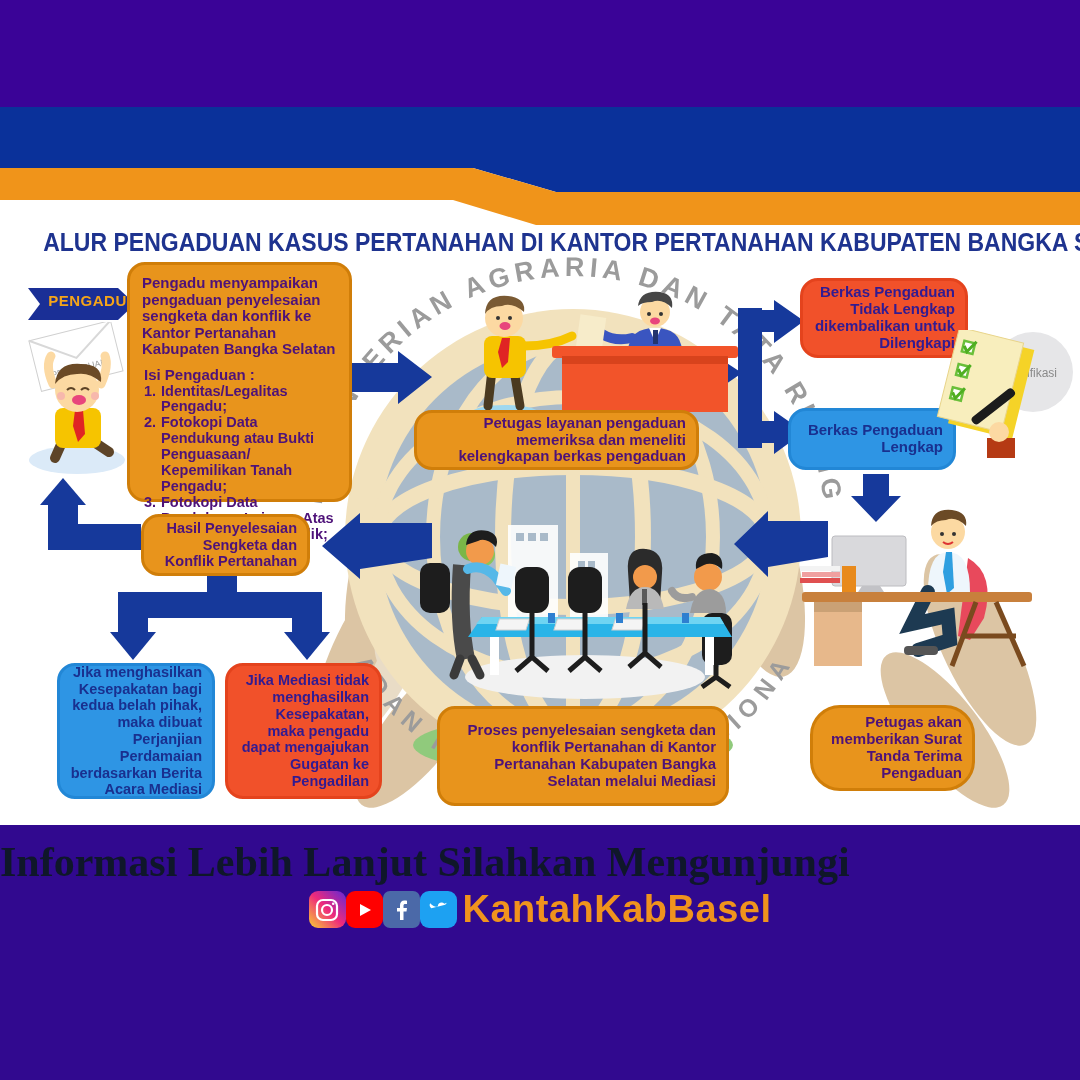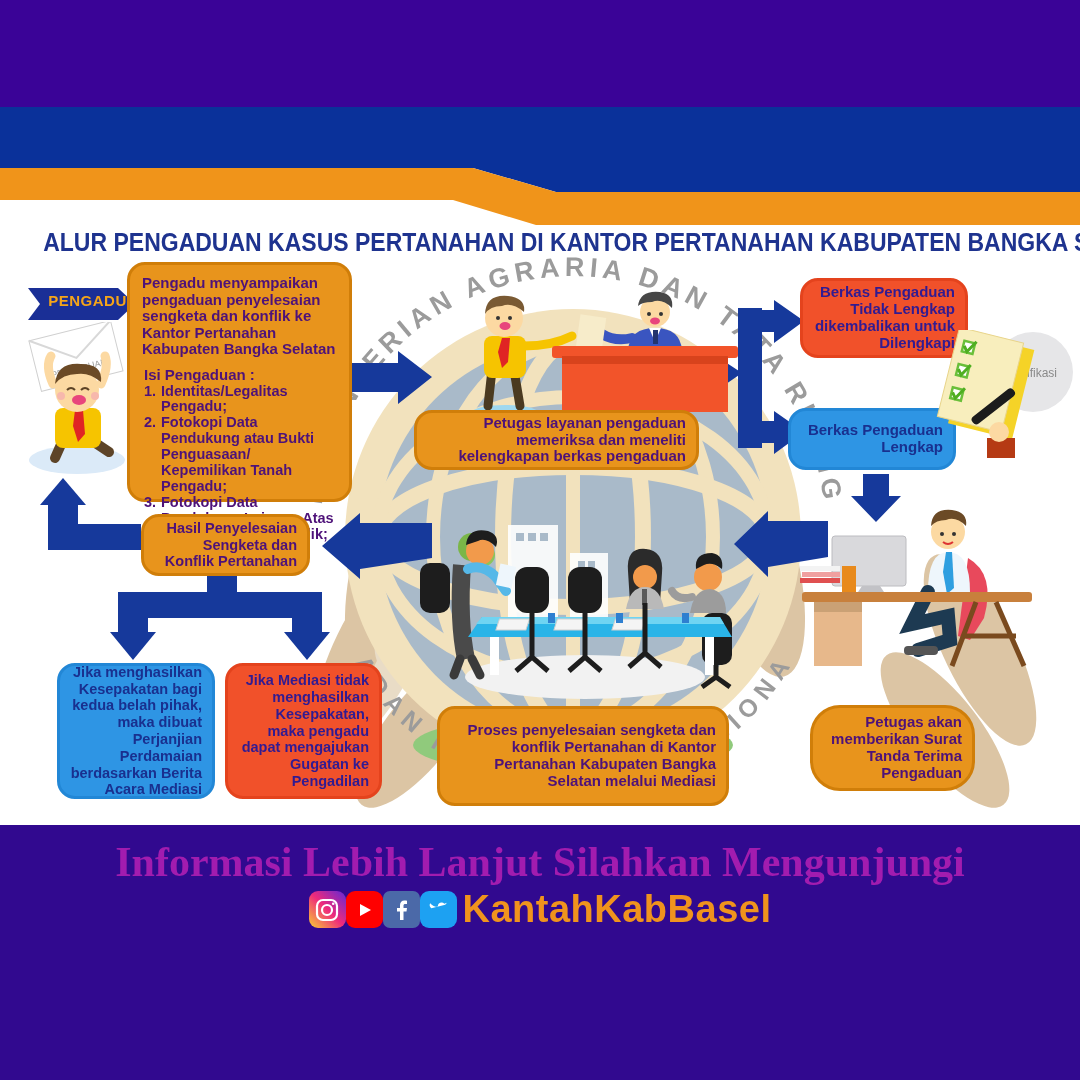--- a/index.html
+++ b/index.html
@@ -31,21 +31,21 @@
   .complaint .listtitle{font-size:15px;margin:0 0 1px 2px;}
   ol.complaint-list{margin:0;padding:0;list-style:none;counter-reset:n;font-size:14.5px;line-height:1.1;}
   ol.complaint-list li{position:relative;padding-left:19px;margin:0;}
   ol.complaint-list li::before{counter-increment:n;content:counter(n) ".";position:absolute;left:2px;}
   
   .ribbon{left:25px;top:286px;}
   .ribbon-label{left:40px;top:292px;width:95px;text-align:center;color:#f5a519;
                 font-weight:bold;font-size:15px;letter-spacing:.5px;}
   
   .footer{left:0;top:825px;width:1080px;height:255px;background:#31098f;}
-  .footer-heading{left:0;top:838px;width:1080px;text-align:center;color:#a21caf;
+  .footer-heading{left:0;top:838px;width:1080px;color:#0f172a;
                   font-family:"Liberation Serif",serif;font-weight:bold;font-size:42px;white-space:nowrap;}
   .social-row{left:0;top:888px;width:1080px;display:flex;align-items:center;justify-content:center;}
   .sicon{width:37px;height:37px;border-radius:9px;display:flex;align-items:center;justify-content:center;}
   .handle{color:#f0931d;font-weight:bold;font-size:38px;margin-left:6px;letter-spacing:.5px;}
 </style>
 </head>
 <body>
 
 <div class="canvas">
 

